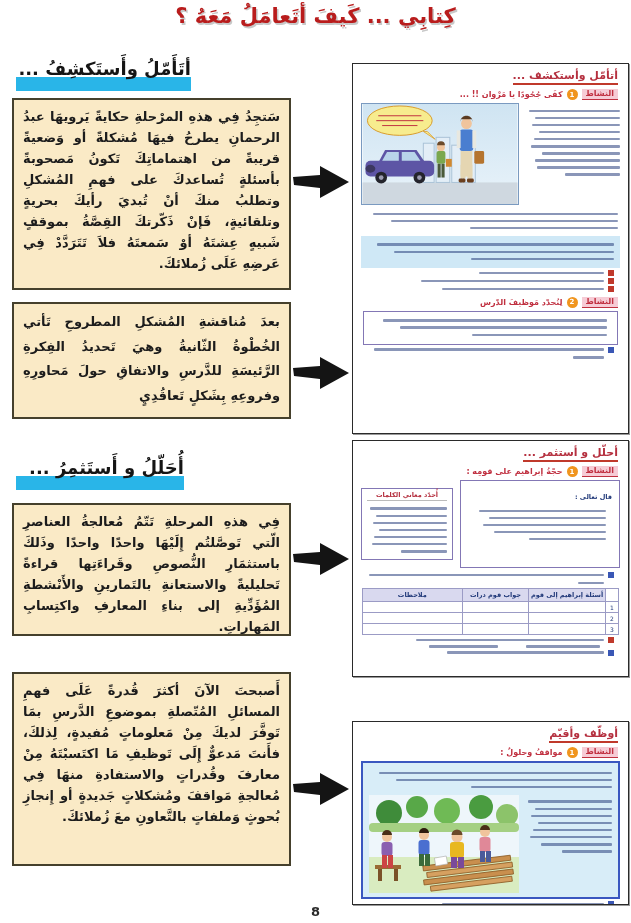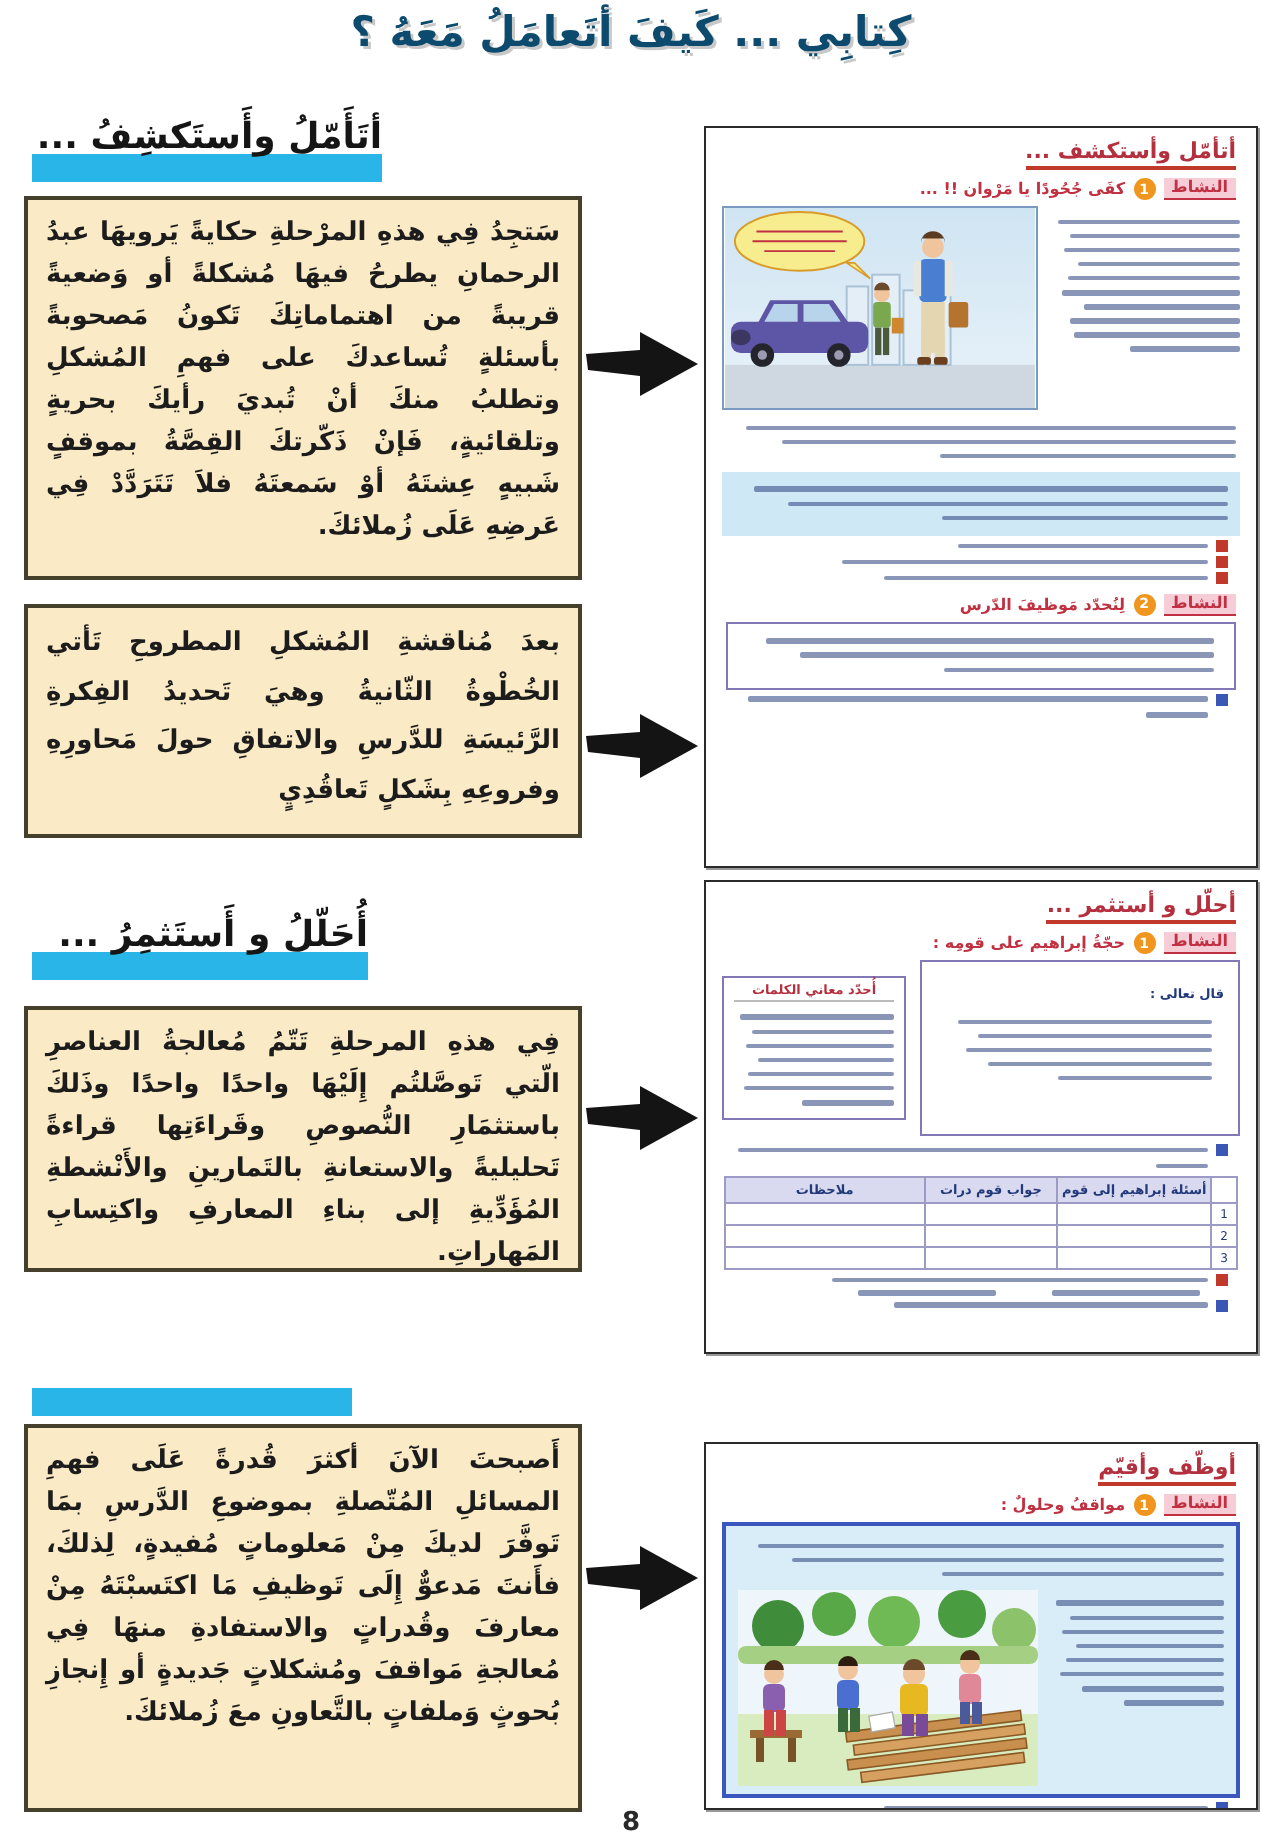--- a/index.html
+++ b/index.html
@@ -2,21 +2,21 @@
 <html lang="ar"><head>
 <meta charset="utf-8">
 <style>
   * { margin:0; padding:0; box-sizing:border-box; }
   html,body { background:#ffffff; }
   body { font-family:"DejaVu Sans", sans-serif; }
   .page { position:relative; width:631px; height:923px; background:#fff; overflow:hidden; direction:rtl; }
 
   
   .main-title { position:absolute; top:4px; right:0; left:0; text-align:center;
-    font-size:21px; font-weight:bold; color:#0c4a6e;
+    font-size:21px; font-weight:bold; color:#b91c1c;
     text-shadow:1.5px 1.5px 0 #c8c8c8; letter-spacing:1px; }
 
   
   .sec-header { position:absolute; left:16px; width:175px; height:34px; direction:rtl; text-align:right; }
   .sec-header .bar { position:absolute; bottom:1px; left:0; right:0; height:14px; background:#29b5e8; }
   .sec-header .txt { position:relative; z-index:2; font-size:18px; font-weight:bold; color:#151515; white-space:nowrap; }
 
   
   .exp-box { position:absolute; left:12px; width:279px; background:#faeac6;
     border:2px solid #45402c; padding:6px 9px; direction:rtl;
@@ -96,21 +96,21 @@
 
   <div class="sec-header" style="top:457px; width:168px;">
     <div class="bar"></div>
     <div class="txt">أُحَلّلُ و أَستَثمِرُ ...</div>
   </div>
   <div class="exp-box" style="top:503px; height:133px;">فِي هذهِ المرحلةِ تَتّمُ مُعالجةُ العناصرِ الّتي تَوصَّلتُم إِلَيْهَا واحدًا واحدًا وذَلكَ باستثمَارِ النُّصوصِ وقَراءَتِها قراءةً تَحليليةً والاستعانةِ بالتَمارينِ والأَنْشطةِ المُؤَدِّيةِ إلى بناءِ المعارفِ واكتِسابِ المَهاراتِ.</div>
 
   <div class="sec-header" style="top:675px; width:160px;">
     <div class="bar"></div>
   </div>
-  <div class="exp-box" style="top:712px; height:194px;">أَصبحتَ الآنَ أكثرَ قُدرةً عَلَى فهمِ المسائلِ المُتّصلةِ بموضوعِ الدَّرسِ بمَا تَوفَّرَ لديكَ مِنْ مَعلوماتٍ مُفيدةٍ، لِذلكَ، فأَنتَ مَدعوٌّ إِلَى تَوظيفِ مَا اكتَسبْتَهُ مِنْ معارفَ وقُدراتٍ والاستفادةِ منهَا فِي مُعالجةِ مَواقفَ ومُشكلاتٍ جَديدةٍ أو إِنجازِ بُحوثٍ وَملفاتٍ بالتَّعاونِ معَ زُملائكَ.</div>
+  <div class="exp-box" style="top:672px; height:194px;">أَصبحتَ الآنَ أكثرَ قُدرةً عَلَى فهمِ المسائلِ المُتّصلةِ بموضوعِ الدَّرسِ بمَا تَوفَّرَ لديكَ مِنْ مَعلوماتٍ مُفيدةٍ، لِذلكَ، فأَنتَ مَدعوٌّ إِلَى تَوظيفِ مَا اكتَسبْتَهُ مِنْ معارفَ وقُدراتٍ والاستفادةِ منهَا فِي مُعالجةِ مَواقفَ ومُشكلاتٍ جَديدةٍ أو إِنجازِ بُحوثٍ وَملفاتٍ بالتَّعاونِ معَ زُملائكَ.</div>
 
   <div class="arrow" style="left:293px; top:163px;">
     <svg viewBox="0 0 56 38">
         <polygon points="0,14 27,12 27,3 56,19 27,35 27,25 1,22" fill="#141414"></polygon>
       </svg>
   </div>
   <div class="arrow" style="left:293px; top:354px;">
     <svg viewBox="0 0 56 38">
         <polygon points="0,14 27,12 27,3 56,19 27,35 27,25 1,22" fill="#141414"></polygon>
       </svg>

